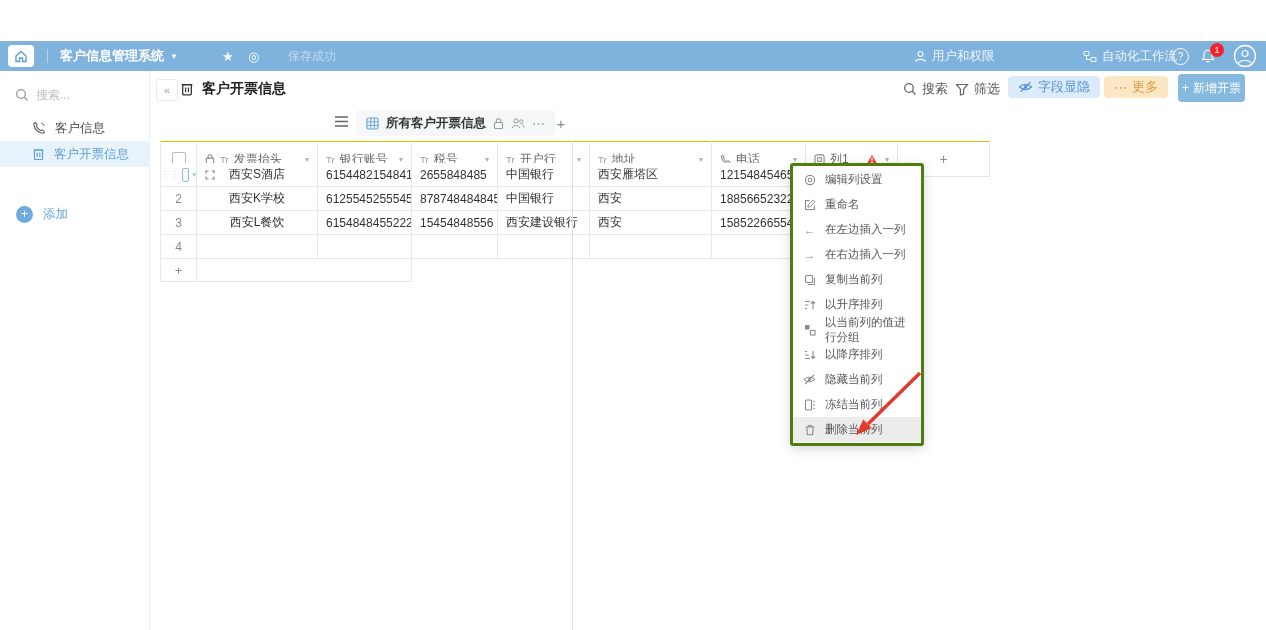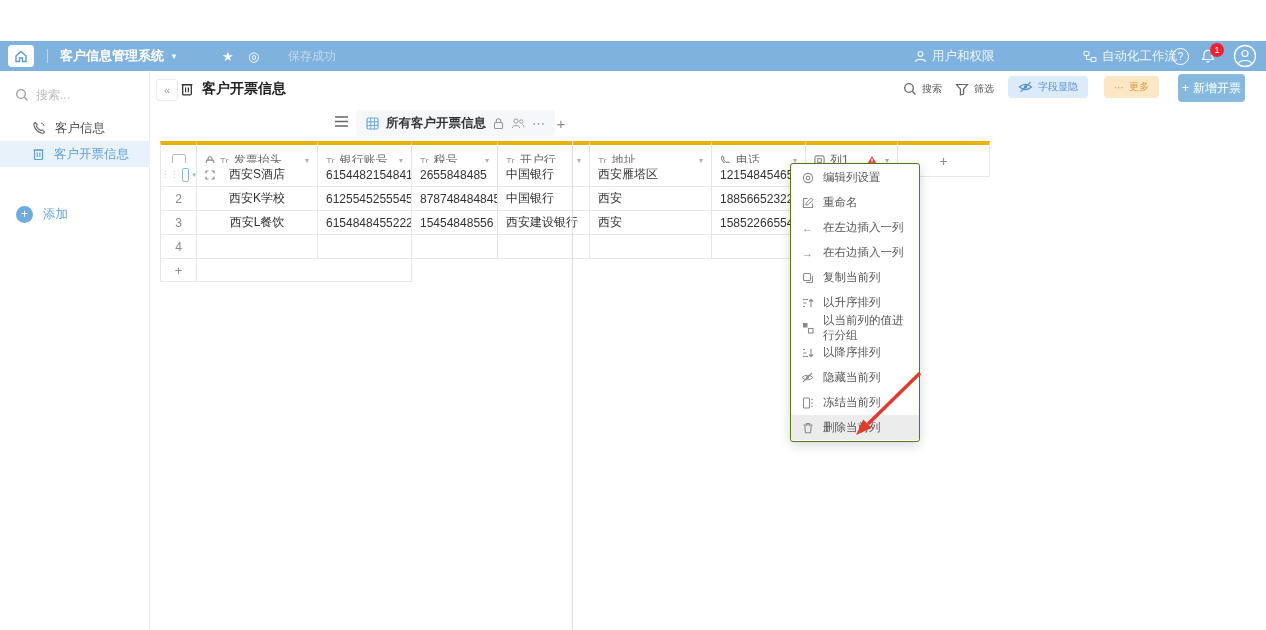--- a/index.html
+++ b/index.html
@@ -32,60 +32,60 @@
            padding-left:32px;box-sizing:border-box;font-size:12.5px;color:#4a4a4a;cursor:pointer;}
   .sb-item.active{background:#e8f2fb;color:#5d9fd4;}
   .sb-add{position:absolute;left:0;top:128px;width:150px;height:30px;display:flex;align-items:center;gap:10px;
           padding-left:16px;box-sizing:border-box;color:#5d9fd4;font-size:12.5px;}
   .add-circle{width:17px;height:17px;border-radius:50%;background:#6fabdf;color:#fff;font-size:12px;
               display:flex;align-items:center;justify-content:center;}
   
   .collapse-btn{position:absolute;left:156px;top:38px;width:20px;height:20px;border:1px solid #ebebeb;border-radius:3px;
                 color:#9a9a9a;font-size:11px;display:flex;align-items:center;justify-content:center;background:#fff;}
   .page-title{position:absolute;left:202px;top:39px;font-size:14px;font-weight:bold;color:#222;}
-  .tool{position:absolute;top:35px;height:26px;display:flex;align-items:center;gap:5px;font-size:10px;color:#555;text-align:center;}
+  .tool{position:absolute;top:35px;height:26px;display:flex;align-items:center;gap:5px;font-size:13px;color:#555;text-align:center;}
   .pill{border-radius:4px;padding:0 10px;height:22px;box-sizing:border-box;}
   .pill-blue{background:#dcebfa;color:#5892d2;}
   .pill-orange{background:#fbe7c3;color:#d99b43;}
   .btn-new{position:absolute;left:1178px;top:33px;width:67px;height:28px;background:#85bade;border-radius:4px;
            color:#fff;font-size:12px;display:flex;align-items:center;justify-content:center;gap:4px;}
   
   .viewbar{position:absolute;left:150px;top:65px;width:1116px;height:33px;background:#fff;}
   .view-tab{position:absolute;left:206px;top:4px;height:26px;background:#f6f7f9;border-radius:4px;
             display:flex;align-items:center;gap:7px;padding:0 10px;font-size:12.5px;color:#333;font-weight:bold;}
   .view-tab .dots{color:#9a9a9a;font-weight:normal;font-size:13px;}
   .view-add{position:absolute;left:398px;top:4px;width:26px;height:26px;display:flex;align-items:center;justify-content:center;
             color:#8a8a8a;font-size:15px;}
   .view-switch{position:absolute;left:184px;top:9px;}
   
   .grid{position:absolute;left:160px;top:100px;}
   .tr{position:absolute;left:0;display:flex;}
   .td,.th{box-sizing:border-box;background:#fff;border-right:1px solid #e7e7e7;border-bottom:1px solid #e7e7e7;
           display:flex;align-items:center;font-size:12px;color:#333;padding:0 8px;overflow:hidden;white-space:nowrap;}
-  .th{color:#666;border-top:4px solid #eab308;gap:5px;height:36px;}
+  .th{color:#666;border-top:1px solid #eab308;gap:5px;height:36px;}
   .td{height:24px;}
   .first{border-left:1px solid #e7e7e7;}
   .rh{justify-content:center;color:#8a8a8a;padding:0;}
   .c-center{justify-content:center;}
   .w-rh{width:37px}.w-c1{width:121px}.w-c2{width:94px}.w-c3{width:86px}.w-c4{width:92px}
   .w-c5{width:122px}.w-c6{width:94px}.w-c7{width:92px}.w-c8{width:92px}
   .type-ic{font-size:9.5px;color:#9a9a9a;letter-spacing:0;}
   .hd-caret{margin-left:auto;color:#b0b0b0;font-size:8px;}
   .checkbox{width:12px;height:12px;border:1px solid #b9b9b9;border-radius:2px;background:#fff;}
   .checkbox.blue{border-color:#8fb8e0;}
   .drag-dots{color:#b9c8d6;font-size:8px;letter-spacing:1px;line-height:6px;}
   .row-caret{color:#8fb8e0;font-size:7px;}
   .addrow-cell{box-sizing:border-box;height:23px;background:#fff;border-right:1px solid #e7e7e7;border-bottom:1px solid #e7e7e7;}
   .frozen-line{position:absolute;left:572px;top:100px;width:1px;height:530px;background:#dedede;}
   
   .statsbar{position:absolute;left:150px;top:605px;width:1116px;height:25px;border-top:1px solid #e9e9e9;
             display:flex;align-items:center;}
   .stats-label{margin-left:44px;font-size:16px;color:#9a9a9a;font-style:italic;}
   
-  .menu{position:absolute;left:790px;top:122px;width:128px;background:#fff;border:1px solid #4d7c0f;border-radius:3px;
+  .menu{position:absolute;left:790px;top:122px;width:128px;background:#fff;border:3px solid #4d7c0f;border-radius:3px;
         box-shadow:0 3px 12px rgba(0,0,0,.16);z-index:5;padding:1px 0;}
   .menu-item{height:25px;display:flex;align-items:center;gap:9px;padding:0 10px;font-size:11.5px;color:#555;cursor:pointer;}
   .menu-item.hover{background:#ececec;}
   .mi-ic{width:13px;height:13px;display:flex;align-items:center;justify-content:center;color:#8a8a8a;font-size:11px;flex:none;}
   .arrow-svg{position:absolute;left:838px;top:322px;z-index:6;}
   svg{display:block;}
 </style>
 </head>
 <body>
 

